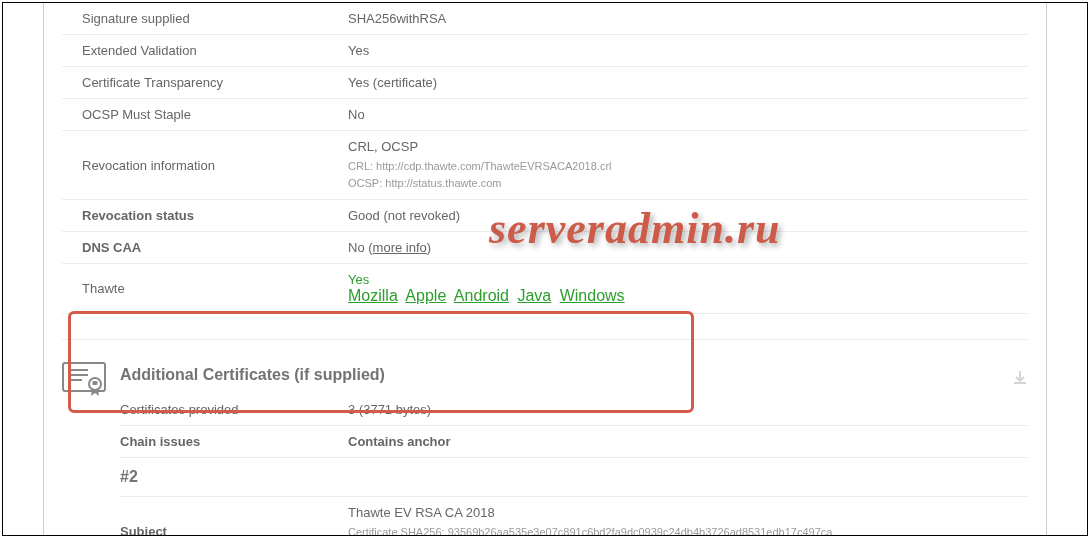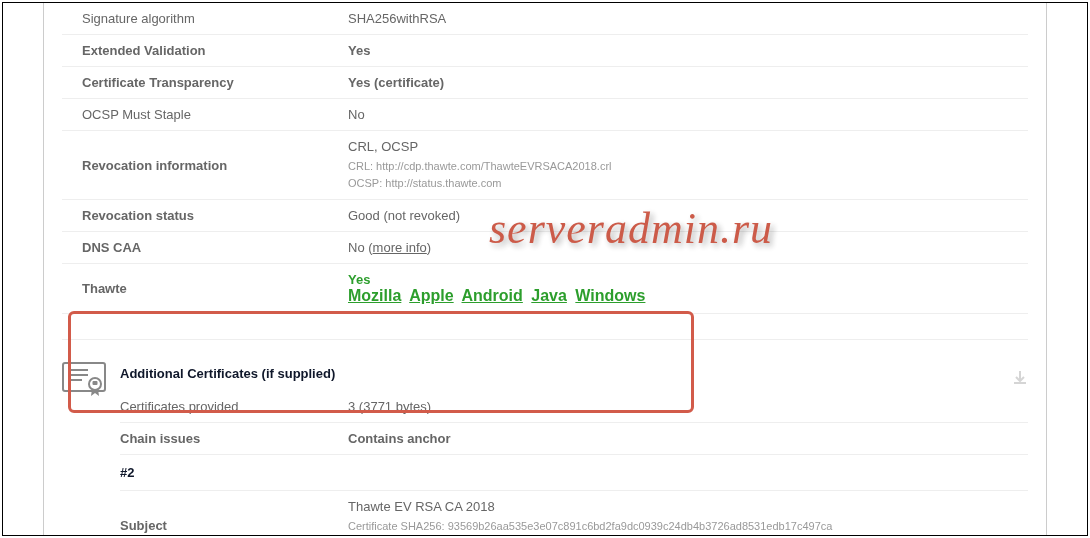--- a/index.html
+++ b/index.html
@@ -41,39 +41,39 @@
   vertical-align: top;
 }
 .data-table td.label-col {
   width: 286px;
   padding-left: 20px;
   color: #666;
 }
 .data-table td.value-col {
   color: #666;
 }
-.green-bold { color: #2c9e2c; font-weight: bold; }
+.green-bold { color: #2c9e2c; font-weight: normal; }
 .orange { color: #e07a1f; }
 .orange-bold { color: #e07a1f; font-weight: bold; }
 .grey-small {
   color: #999;
   font-size: 11px;
   display: block;
   margin-top: 4px;
   line-height: 1.5;
 }
 .link-u {
   text-decoration: underline;
   cursor: pointer;
 }
 .section-head {
-  color: #0f172a;
+  color: #737373;
   font-weight: bold;
   padding: 10px 0 10px 0;
-  font-size: 13px;
+  font-size: 16px;
 }
 .section-with-icon {
   display: flex;
   align-items: flex-start;
   padding-top: 16px;
 }
 .cert-icon {
   width: 44px;
   height: 36px;
   margin-right: 14px;
@@ -98,58 +98,58 @@
   height: 102px;
   z-index: 5;
   pointer-events: none;
 }
 .watermark {
   position: absolute;
   left: 486px;
   top: 200px;
   font-family: Georgia, 'Times New Roman', serif;
   font-size: 44px;
-  font-weight: normal;
+  font-weight: bold;
   font-style: italic;
   color: #c84e3a;
   z-index: 10;
   pointer-events: none;
   opacity: 0.92;
   text-shadow: 3px 3px 6px rgba(0,0,0,0.35);
   letter-spacing: 1px;
 }
 .trusted-platforms a { color: #2c9e2c; text-decoration: underline; margin-right: 4px; cursor: pointer; }
 .spacer-row td { height: 26px; border-bottom: none; }
 </style>
 </head>
 <body>
 
 <div class="outer-frame">
   <div class="inner-wrap">
 
     <table class="data-table">
       <tbody>
           <tr>
-        <td class="label-col">Signature algorithm</td>
+        <td class="label-col">Signature supplied</td>
         <td class="value-col">SHA256withRSA</td>
       </tr>
       <tr>
         <td class="label-col green-bold">Extended Validation</td>
         <td class="value-col green-bold">Yes</td>
       </tr>
       <tr>
         <td class="label-col green-bold">Certificate Transparency</td>
         <td class="value-col green-bold">Yes (certificate)</td>
       </tr>
       <tr>
         <td class="label-col" style="font-weight:normal;">OCSP Must Staple</td>
         <td class="value-col">No</td>
       </tr>
       <tr>
-        <td class="label-col" style="font-weight:bold; vertical-align:middle;">Revocation information</td>
+        <td class="label-col" style="font-weight:normal; vertical-align:middle;">Revocation information</td>
         <td class="value-col">
           <span>CRL, OCSP</span>
           <span class="grey-small">CRL: http://cdp.thawte.com/ThawteEVRSACA2018.crl</span>
           <span class="grey-small" style="margin-top:0;">OCSP: http://status.thawte.com</span>
         </td>
       </tr>
       <tr>
         <td class="label-col" style="font-weight:bold;">Revocation status</td>
         <td class="value-col">Good (not revoked)</td>
       </tr>

